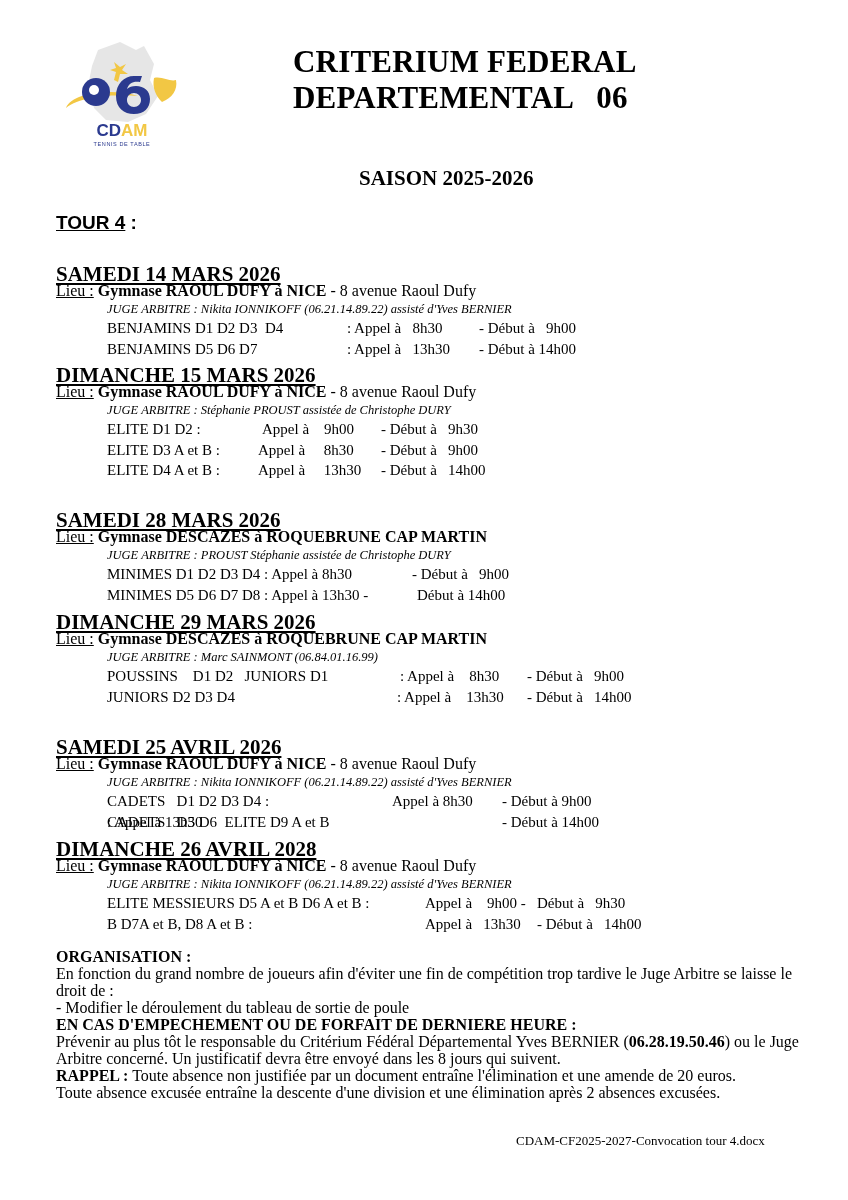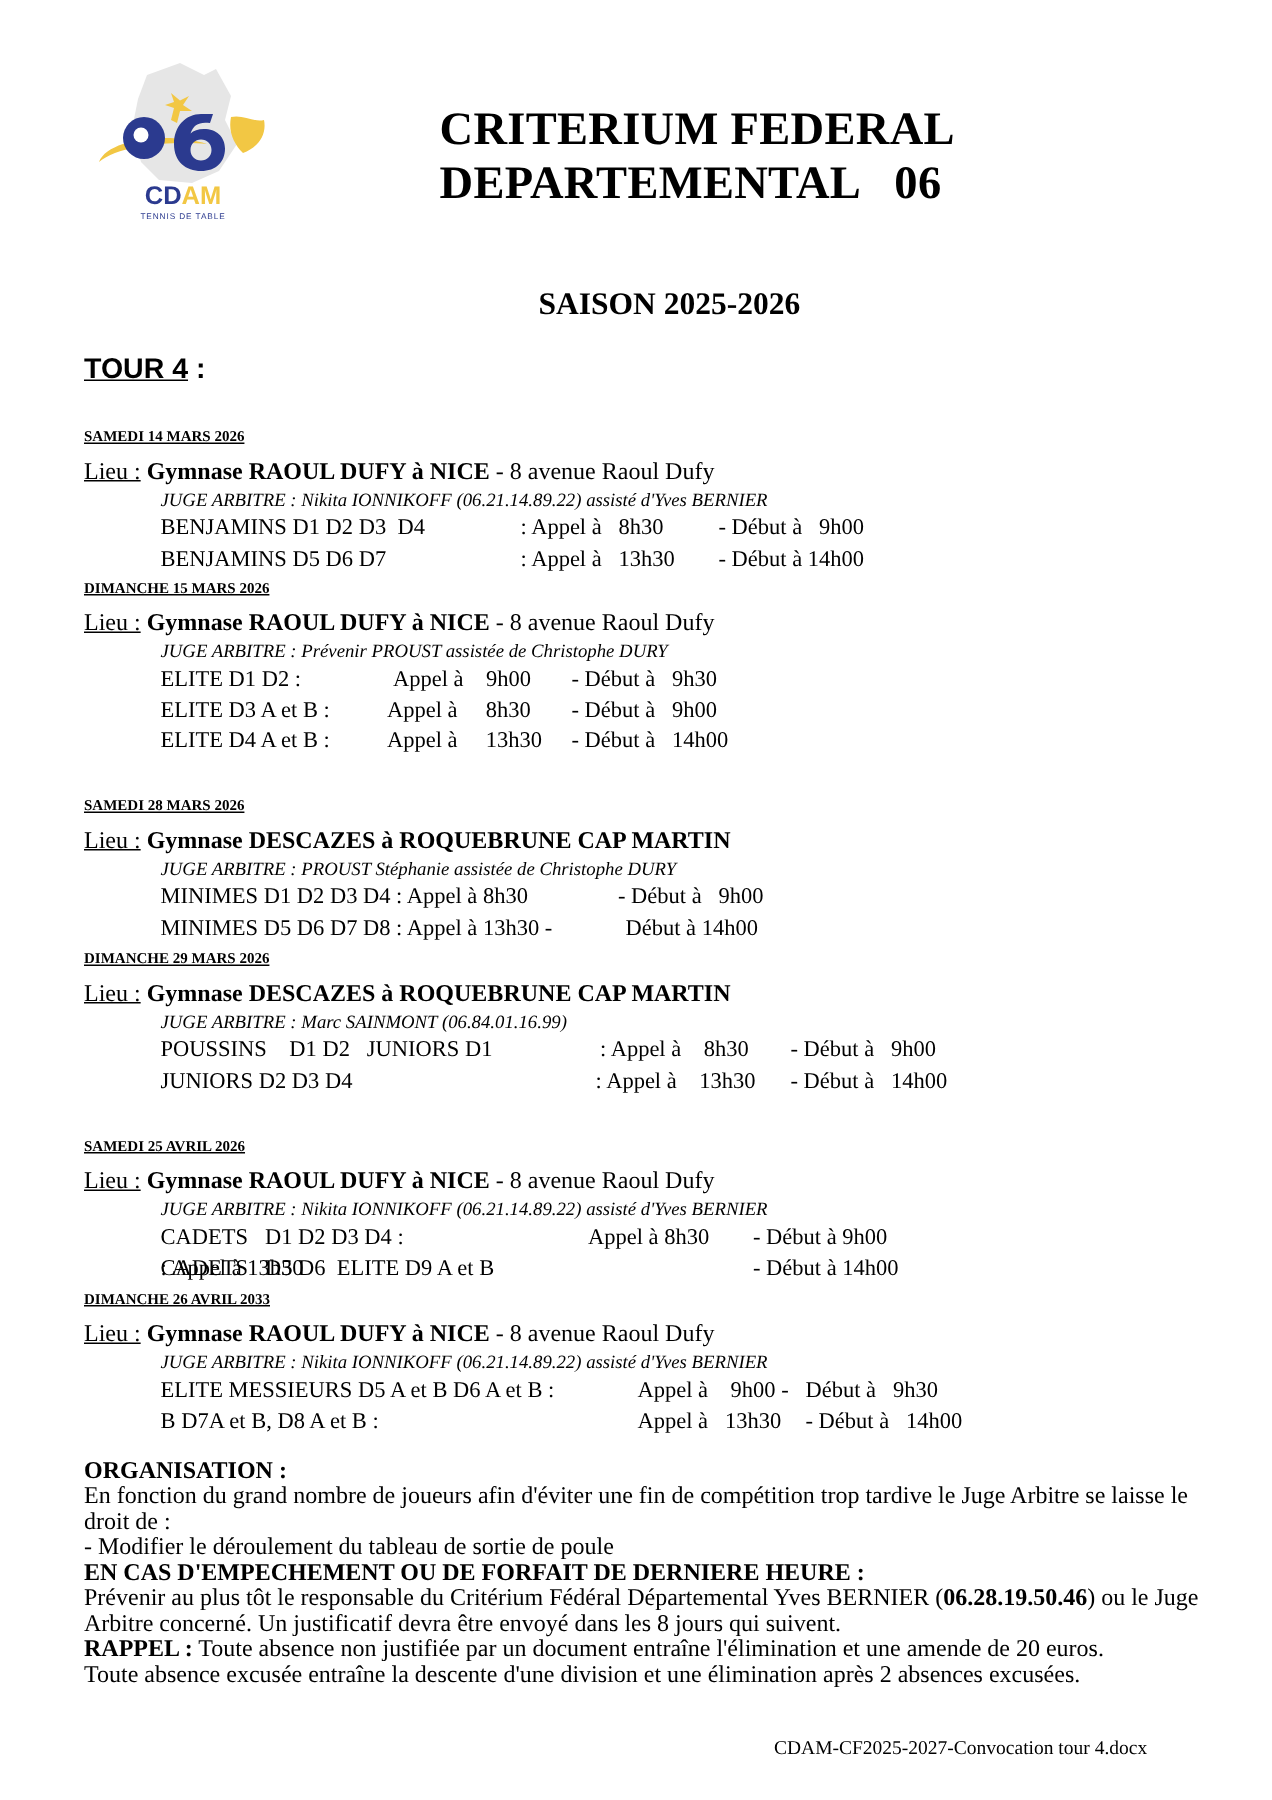--- a/index.html
+++ b/index.html
@@ -1,24 +1,24 @@
 <!DOCTYPE html>
 <html><head>
 <meta charset="utf-8">
 <style>
   html, body { margin:0; padding:0; background:#fff; }
   body { width:848px; height:1200px; position:relative; overflow:hidden; color:#000;
          font-family:"Liberation Serif", serif; }
-  .abs { position:absolute; white-space:nowrap;margin-top:24px; }
+  .abs { position:absolute; white-space:nowrap; }
   .logo { position:absolute; left:58px; top:36px; width:128px; height:118px; }
   .title { left:293px; top:44px; font-weight:bold; font-size:31px; line-height:36px; letter-spacing:0.2px; }
   .season { left:359px; top:166px; font-weight:bold; font-size:21px; }
   .tour { left:56px; top:212px; font-family:"Liberation Sans", sans-serif; font-weight:bold; font-size:19px; }
   .tour .u { text-decoration:underline; }
-  .day { left:56px; font-weight:bold; font-size:10px; text-decoration:underline; }
+  .day { left:56px; font-weight:bold; font-size:21px; text-decoration:underline; }
   .lieu { left:56px; font-size:16px; }
   .lieu .lbl { text-decoration:underline; }
   .lieu b { font-weight:bold; }
   .juge { left:107px; font-style:italic; font-size:12.5px; }
   .row { left:107px; font-weight:normal; font-size:15px; }
   .row span { position:absolute; top:0; white-space:nowrap; }
   .org { left:56px; font-size:16px; line-height:17px; }
   .org b { font-weight:bold; }
   .footer { left:516px; top:1133px; font-size:13px; }
 </style>
@@ -58,21 +58,21 @@
       <span style="left:240px;white-space:pre">: Appel à   8h30</span>
       <span style="left:372px;white-space:pre">- Début à   9h00</span>
     </div>
     <div class="abs row" style="top: 340.5px; width: 600px; height: 20px;">
       <span style="left:0;white-space:pre">BENJAMINS D5 D6 D7</span>
       <span style="left:240px;white-space:pre">: Appel à   13h30</span>
       <span style="left:372px;white-space:pre">- Début à 14h00</span>
     </div>
     <div class="abs day" style="top: 363px;">DIMANCHE 15 MARS 2026</div>
     <div class="abs lieu" style="top: 383px;"><span class="lbl">Lieu :</span> <b>Gymnase RAOUL DUFY à NICE</b><span> - 8 avenue Raoul Dufy</span></div>
-    <div class="abs juge" style="top: 403px;">JUGE ARBITRE : Prévenir PROUST assistée de Christophe DURY</div>
+    <div class="abs juge" style="top: 403px;">JUGE ARBITRE : Stéphanie PROUST assistée de Christophe DURY</div>
     <div class="abs row" style="top: 421px; width: 600px; height: 20px;">
       <span style="left:0;white-space:pre">ELITE D1 D2 :</span>
       <span style="left:155px;white-space:pre">Appel à    9h00</span>
       <span style="left:274px;white-space:pre">- Début à   9h30</span>
     </div>
     <div class="abs row" style="top: 441.5px; width: 600px; height: 20px;">
       <span style="left:0;white-space:pre">ELITE D3 A et B :</span>
       <span style="left:151px;white-space:pre">Appel à     8h30</span>
       <span style="left:274px;white-space:pre">- Début à   9h00</span>
     </div>
@@ -111,21 +111,21 @@
     <div class="abs row" style="top: 793px; width: 600px; height: 20px;">
       <span style="left:0;white-space:pre">CADETS   D1 D2 D3 D4 :</span>
       <span style="left:285px;white-space:pre">Appel à 8h30</span>
       <span style="left:395px;white-space:pre">- Début à 9h00</span>
     </div>
     <div class="abs row" style="top: 813.5px; width: 600px; height: 20px;">
       <span style="left:0;white-space:pre">CADETS   D5 D6  ELITE D9 A et B</span>
       <span style="left:0px;white-space:pre">: Appel à 13h30</span>
       <span style="left:395px;white-space:pre">- Début à 14h00</span>
     </div>
-    <div class="abs day" style="top: 837px;">DIMANCHE 26 AVRIL 2033</div>
+    <div class="abs day" style="top: 837px;">DIMANCHE 26 AVRIL 2028</div>
     <div class="abs lieu" style="top: 857px;"><span class="lbl">Lieu :</span> <b>Gymnase RAOUL DUFY à NICE</b><span> - 8 avenue Raoul Dufy</span></div>
     <div class="abs juge" style="top: 877px;">JUGE ARBITRE : Nikita IONNIKOFF (06.21.14.89.22) assisté d'Yves BERNIER</div>
     <div class="abs row" style="top: 895px; width: 600px; height: 20px;">
       <span style="left:0;white-space:pre">ELITE MESSIEURS D5 A et B D6 A et B :</span>
       <span style="left:318px;white-space:pre">Appel à    9h00 -</span>
       <span style="left:430px;white-space:pre">Début à   9h30</span>
     </div>
     <div class="abs row" style="top: 915.5px; width: 600px; height: 20px;">
       <span style="left:0;white-space:pre">B D7A et B, D8 A et B :</span>
       <span style="left:318px;white-space:pre">Appel à   13h30</span>

